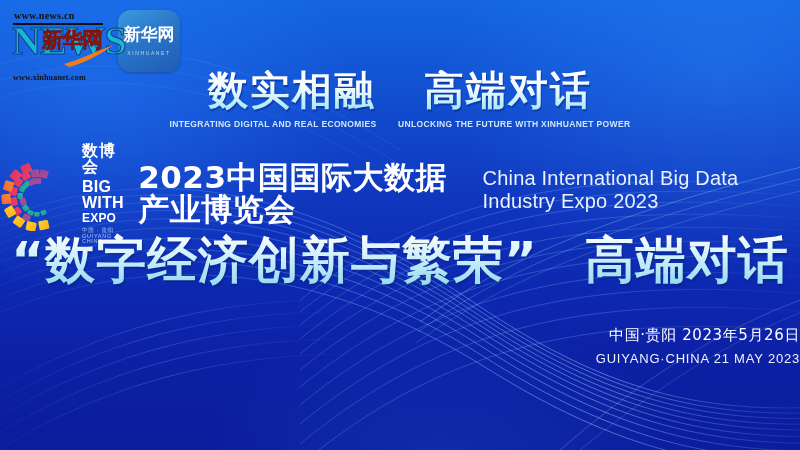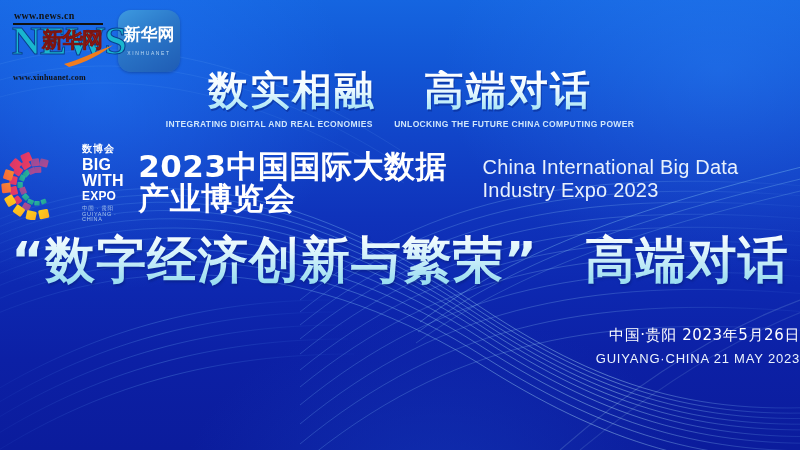--- a/index.html
+++ b/index.html
@@ -200,24 +200,24 @@
     flex: 0 0 auto;
   }
   .expo-words {
     display: flex;
     flex-direction: column;
     line-height: 1;
     padding-top: 2px;
   }
   .expo-cn {
     color: #ffffff;
-    font-size: 10px;
+    font-size: 16px;
     font-weight: bold;
     letter-spacing: 1px;
-    font-family: Liberation Serif, serif;
+    font-family: Liberation Mono, monospace;
   }
   .expo-en1 {
     color: #ffffff;
     font-size: 16px;
     font-weight: bold;
     letter-spacing: .2px;
     margin-top: 3px;
     font-family: "Liberation Sans", sans-serif;
   }
   .expo-en2 {
@@ -402,21 +402,21 @@
 
   <div class="headline-block">
     <div class="headline">
       <span>数实相融</span>
       <span class="gap"></span>
       <span>高端对话</span>
     </div>
     <div class="headline-en">
       <span>INTEGRATING DIGITAL AND REAL ECONOMIES</span>
       <span class="sep"></span>
-      <span>UNLOCKING THE FUTURE CHINA COMPUTING POWER</span>
+      <span>UNLOCKING THE FUTURE WITH XINHUANET POWER</span>
     </div>
   </div>
 
   <div class="expo-row">
 
     <div class="expo-mark">
       <svg class="spiral" viewBox="0 0 100 100">
         <defs>
           <linearGradient id="sg1" x1="0" y1="1" x2="1" y2="0">
             <stop offset="0%" stop-color="#1f9e8f"></stop>

